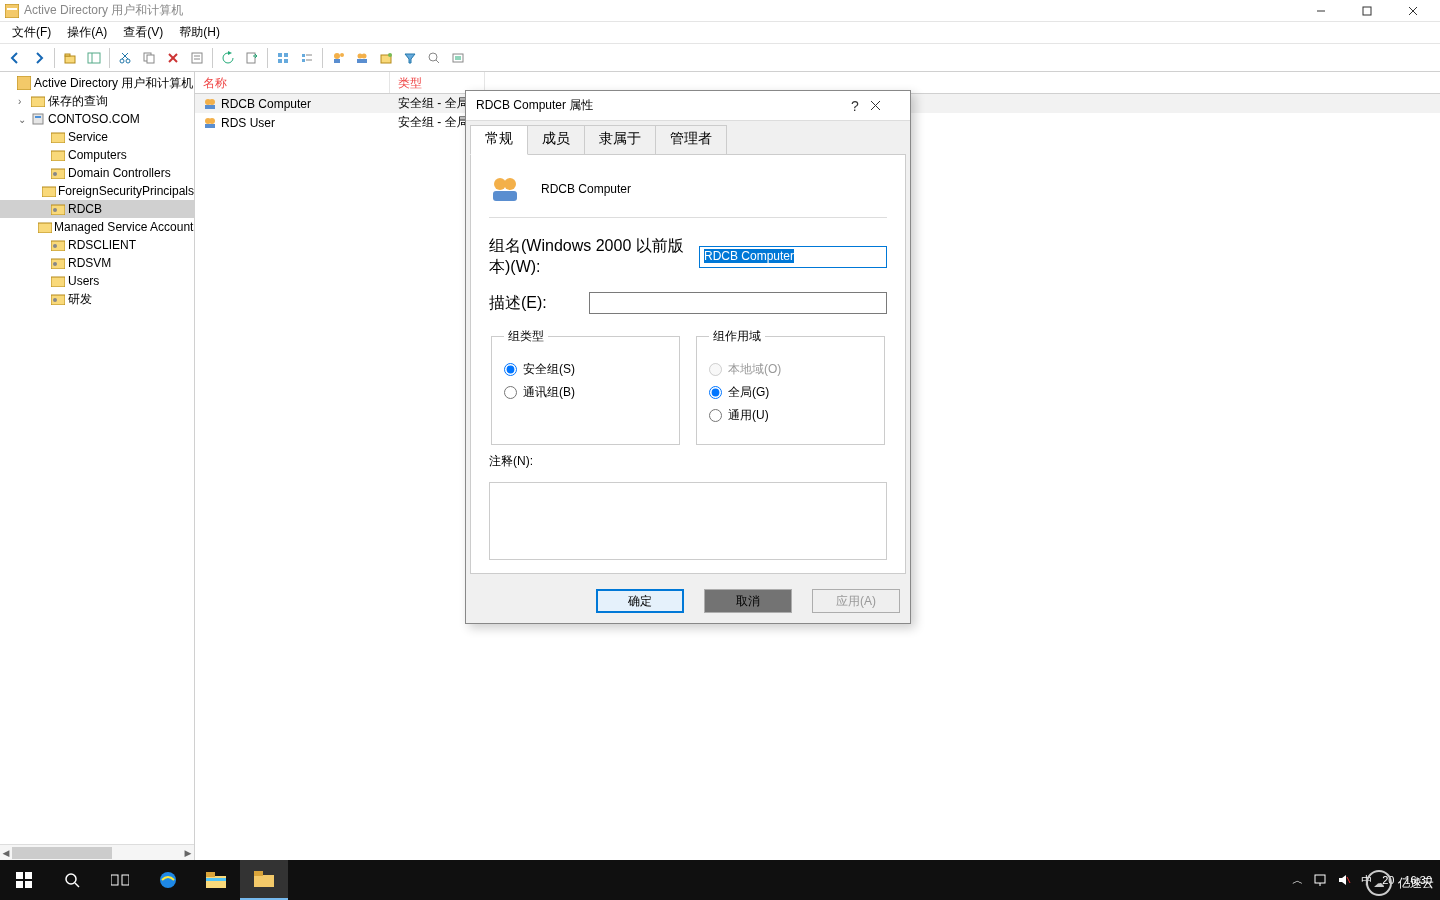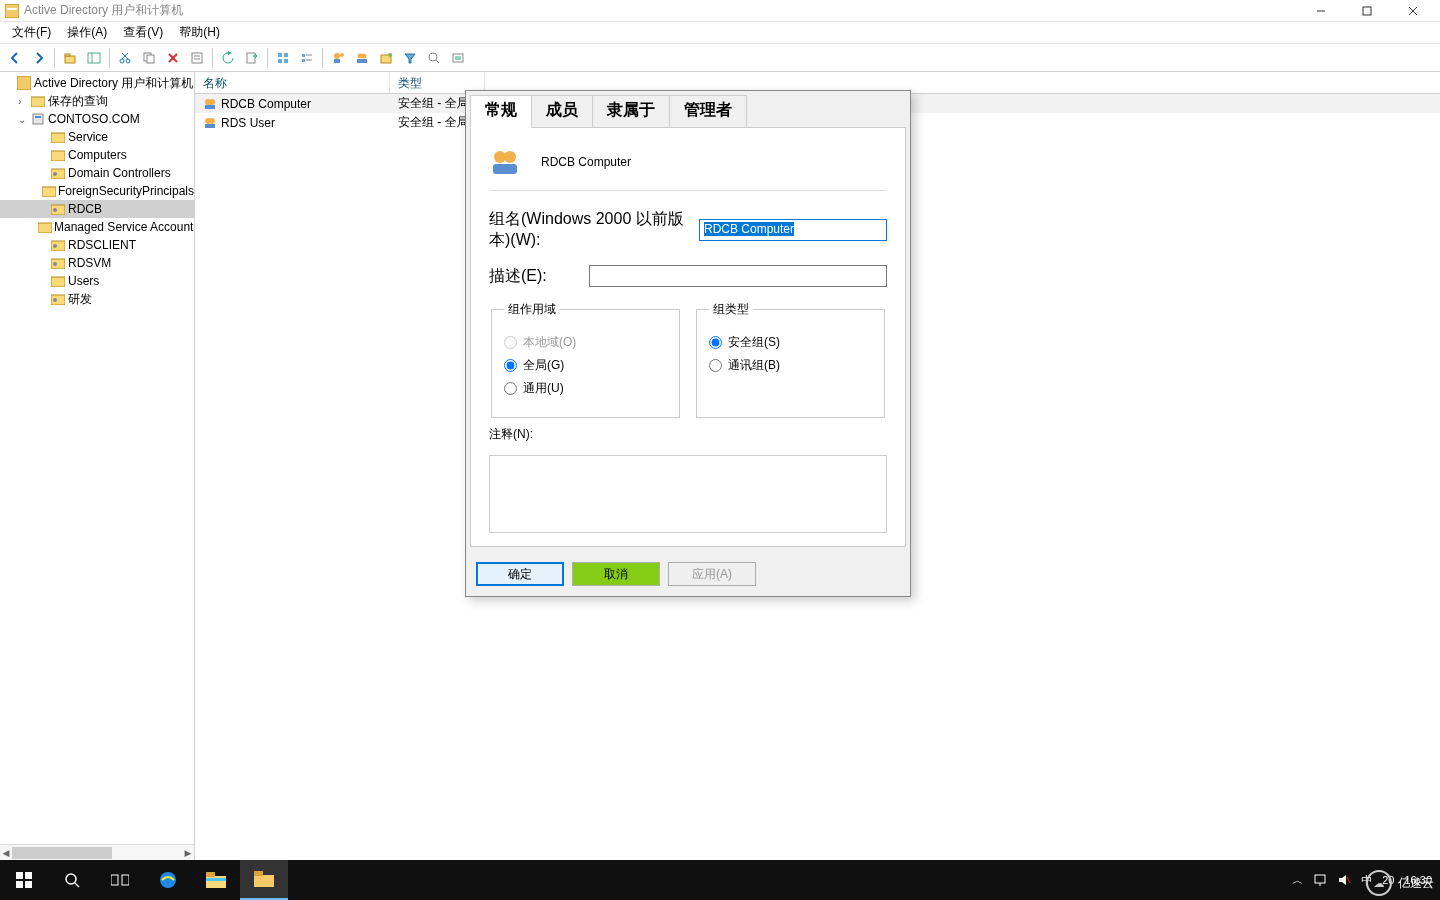--- a/index.html
+++ b/index.html
@@ -29,59 +29,59 @@
   .tree-row.l1 { padding-left:4px; }
   .tree-row.l2 { padding-left:18px; }
   .tree-row.l3 { padding-left:38px; }
   .tree-hscroll { height:16px; border-top:1px solid #ddd; background:#f5f5f5; position:relative;}
   .tree-hscroll .thumb { position:absolute; left:12px; top:2px; width:100px; height:12px; background:#ccc;}
   .tree-hscroll .larr, .tree-hscroll .rarr { position:absolute; top:0; width:12px; height:16px; display:flex; align-items:center; justify-content:center; font-size:9px; color:#666;}
   .tree-hscroll .larr{left:0;} .tree-hscroll .rarr{right:0;}
   
   .list-pane { flex:1; display:flex; flex-direction:column; position:relative;}
   .list-header { display:flex; height:22px; border-bottom:1px solid #d0d0d0; }
-  .list-header .col { padding:3px 8px; border-right:1px solid #e5e5e5; color:#0c4a6e; background:#fff;}
+  .list-header .col { padding:3px 8px; border-right:1px solid #e5e5e5; color:#ef4444; background:#fff;}
   .list-header .col.name { width:195px;}
   .list-header .col.type { width:95px;}
   .list-header .col.desc { flex:1;}
   .list-body { flex:1; overflow:auto;}
   .list-row { display:flex; height:19px; align-items:center;}
   .list-row.sel { background:#f2f2f2;}
   .list-row .cell { padding:0 8px; display:flex; align-items:center; gap:4px;}
   .list-row .cell.name { width:195px;}
   .list-row .cell.type { width:95px;}
   .list-row .cell.desc { flex:1;}
   
   .dialog { position:absolute; left:465px; top:90px; width:446px; background:#f0f0f0; border:1px solid #888; box-shadow:4px 4px 10px rgba(0,0,0,0.2); }
   .dlg-title { height:30px; display:flex; align-items:center; padding:0 10px; background:#fff; border-bottom:1px solid #ddd;}
   .dlg-title .t { flex:1; font-size:12px;}
   .dlg-title .helpbtn, .dlg-title .closebtn { width:30px; text-align:center; font-size:14px; color:#333;}
   .tabstrip { display:flex; background:#f0f0f0; padding-top:4px; padding-left:4px;}
-  .tab { padding:4px 14px 6px; border:1px solid #ccc; border-bottom:none; background:#f0f0f0; margin-right:-1px; font-size:16px;font-weight:bold;}
+  .tab { padding:4px 14px 6px; border:1px solid #ccc; border-bottom:none; background:#f0f0f0; margin-right:-1px; font-size:14px;}
   .tab.active { background:#fff; border-bottom:1px solid #fff; position:relative; z-index:2;}
   .tab-panel { background:#fff; border:1px solid #ccc; margin:0 4px 4px 4px; padding:18px 18px 10px 18px; position:relative; top:-1px;}
   .panel-header { display:flex; align-items:center; gap:20px; padding-bottom:12px; border-bottom:1px solid #ddd; margin-bottom:18px;}
   .panel-header .bigicon { width:32px; height:32px;}
   .form-row { display:flex; align-items:center; margin-bottom:14px;}
   .form-row label { width:210px; font-size:16px;}
   .form-row label.short { width:100px; }
   .txt { border:1px solid #7a7a7a; height:22px; padding:2px 4px; font-size:12px;}
   .txt.w1 { flex:1;}
   .txt.sel-highlight { background:#fff; }
   .txt.sel-highlight span { background:#0078d7; color:#fff;}
   .fieldsets { display:flex; gap:12px; margin-bottom:8px;}
   fieldset { border:1px solid #ccc; padding:10px 12px 14px; flex:1; font-size:12px;}
   fieldset legend { padding:0 4px; font-size:12px;}
   .radio-row { display:flex; align-items:center; gap:6px; margin:6px 0; font-size:12px;}
   .radio-row input[type=radio]{ margin:0;}
   .radio-row.disabled { color:#999;}
   .notes { width:100%; height:78px; border:1px solid #ccc; resize:none; overflow-y:scroll; font-size:12px;}
   .notes-label { display:block; margin-bottom:12px;}
-  .dlg-buttons { display:flex; gap:8px; padding:10px; }
-  .dlgbtn { width:88px; height:24px; border:1px solid #adadad; background:#84cc16; font-size:12px; display:flex; align-items:center; justify-content:center;}
+  .dlg-buttons { display:flex; justify-content:flex-end; gap:20px; padding:10px; }
+  .dlgbtn { width:88px; height:24px; border:1px solid #adadad; background:#737373; font-size:12px; display:flex; align-items:center; justify-content:center;}
   .dlgbtn.default { border:2px solid #0078d7; background:#e5f1fb;}
   .dlgbtn.disabled { color:#999; background:#efefef;}
   
   .taskbar { position:fixed; left:0; right:0; bottom:0; height:40px; background:#101010; display:flex; align-items:center; color:#fff;}
   .taskbar .tb { width:48px; height:40px; display:flex; align-items:center; justify-content:center; font-size:16px;}
   .taskbar .tb.active { background:#333; border-bottom:2px solid #76b9ed;}
   .taskbar .tray { margin-left:auto; display:flex; align-items:center; gap:10px; padding-right:8px; font-size:11px;}
   .taskbar .clock { text-align:right; line-height:1.1; }
   .watermark { position:fixed; right:6px; bottom:4px; display:flex; align-items:center; gap:6px; color:#fff; z-index:50;}
   .watermark .wicon { width:26px; height:26px; border:2px solid #ccc; border-radius:50%; display:flex; align-items:center; justify-content:center; font-size:11px; color:#ccc;}
@@ -421,20 +421,30 @@
         <div class="cell type">
             <span>安全组 - 全局</span>
           </div>
         <div class="cell desc"></div>
       </div>
     </div>
   </div>
 </div>
 
 <div class="dialog">
+  <div class="dlg-title">
+    <span class="t">RDCB Computer 属性</span>
+    <span class="helpbtn">?</span>
+    <span class="closebtn">
+        <svg width="11" height="11">
+          <line x1="1" y1="1" x2="10" y2="10" stroke="#333"></line>
+          <line x1="10" y1="1" x2="1" y2="10" stroke="#333"></line>
+        </svg>
+      </span>
+  </div>
   <div class="tabstrip">
     <div class="tab active">常规</div>
     <div class="tab">成员</div>
     <div class="tab">隶属于</div>
     <div class="tab">管理者</div>
   </div>
   <div class="tab-panel">
     <div class="panel-header">
       <span class="bigicon">
         <svg width="32" height="32">
@@ -448,43 +458,43 @@
     <div class="form-row">
       <label>组名(Windows 2000 以前版本)(W):</label>
       <div class="txt w1 sel-highlight" style="border:1px solid #0078d7;"><span>RDCB Computer</span></div>
     </div>
     <div class="form-row">
       <label class="short">描述(E):</label>
       <input class="txt" style="flex: 1 1 0%;" value="">
     </div>
     <div class="fieldsets">
       <fieldset>
+        <legend>组类型</legend>
+        <div class="radio-row">
+            <input type="radio" checked="" style="">
+            <span>安全组(S)</span>
+          </div>
+        <div class="radio-row">
+            <input type="radio" style="">
+            <span>通讯组(B)</span>
+          </div>
+      </fieldset>
+      <fieldset>
         <legend>组作用域</legend>
         <div class="radio-row disabled">
             <input type="radio" disabled="" style="">
             <span>本地域(O)</span>
           </div>
         <div class="radio-row">
             <input type="radio" checked="" style="">
             <span>全局(G)</span>
           </div>
         <div class="radio-row">
             <input type="radio" style="">
             <span>通用(U)</span>
-          </div>
-      </fieldset>
-      <fieldset>
-        <legend>组类型</legend>
-        <div class="radio-row">
-            <input type="radio" checked="" style="">
-            <span>安全组(S)</span>
-          </div>
-        <div class="radio-row">
-            <input type="radio" style="">
-            <span>通讯组(B)</span>
           </div>
       </fieldset>
     </div>
     <label class="notes-label">注释(N):</label>
     <textarea class="notes" value="" style=""></textarea>
   </div>
   <div class="dlg-buttons">
     <div class="dlgbtn default">确定</div>
     <div class="dlgbtn">取消</div>
     <div class="dlgbtn disabled">应用(A)</div>

